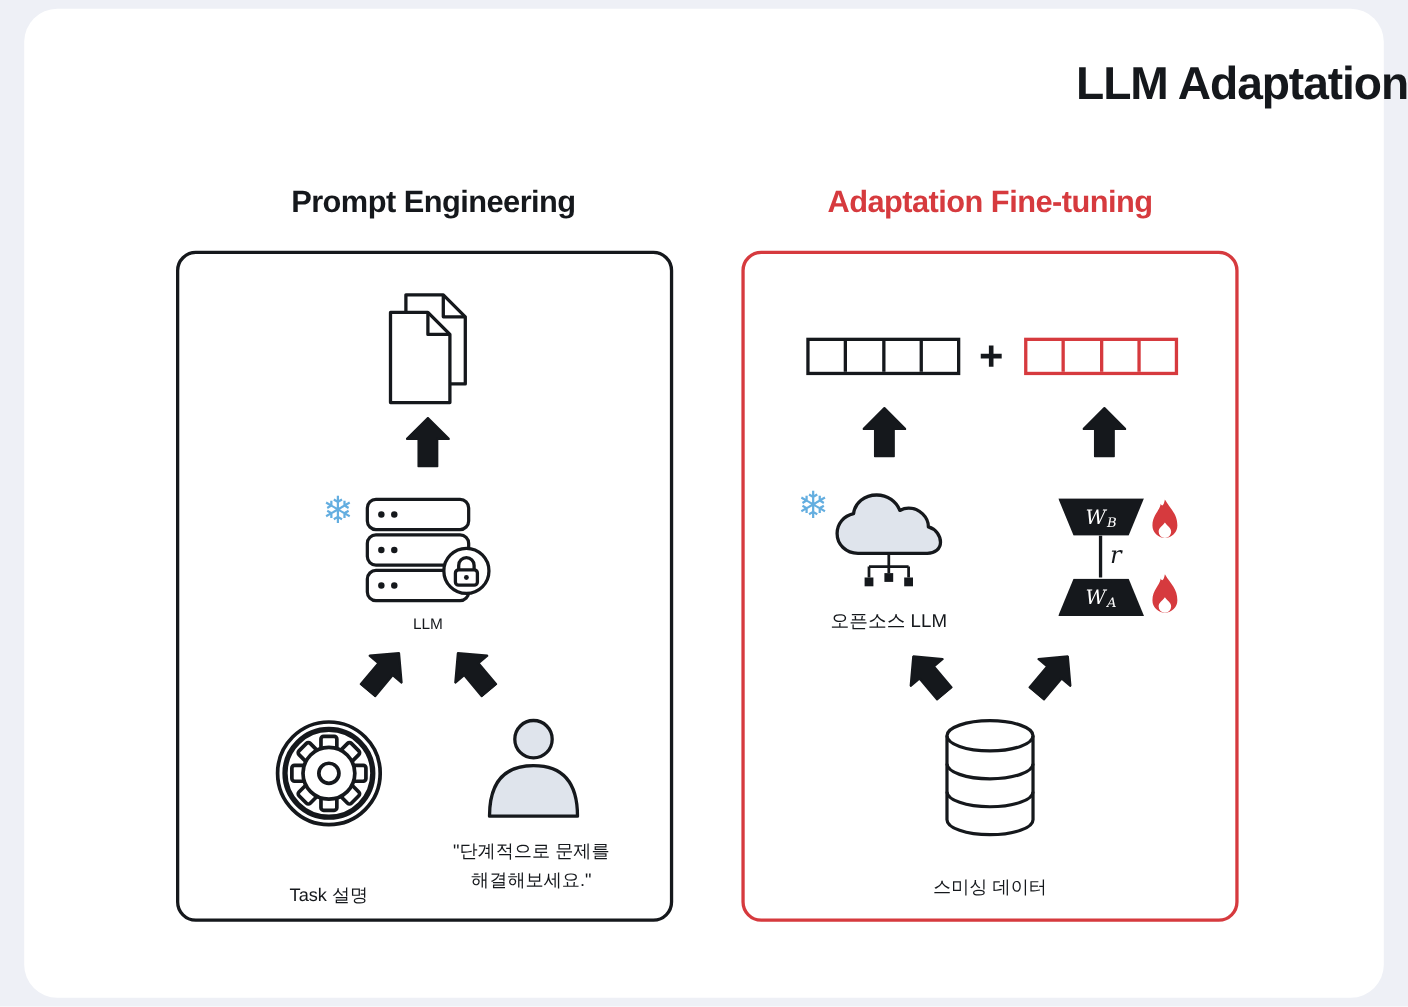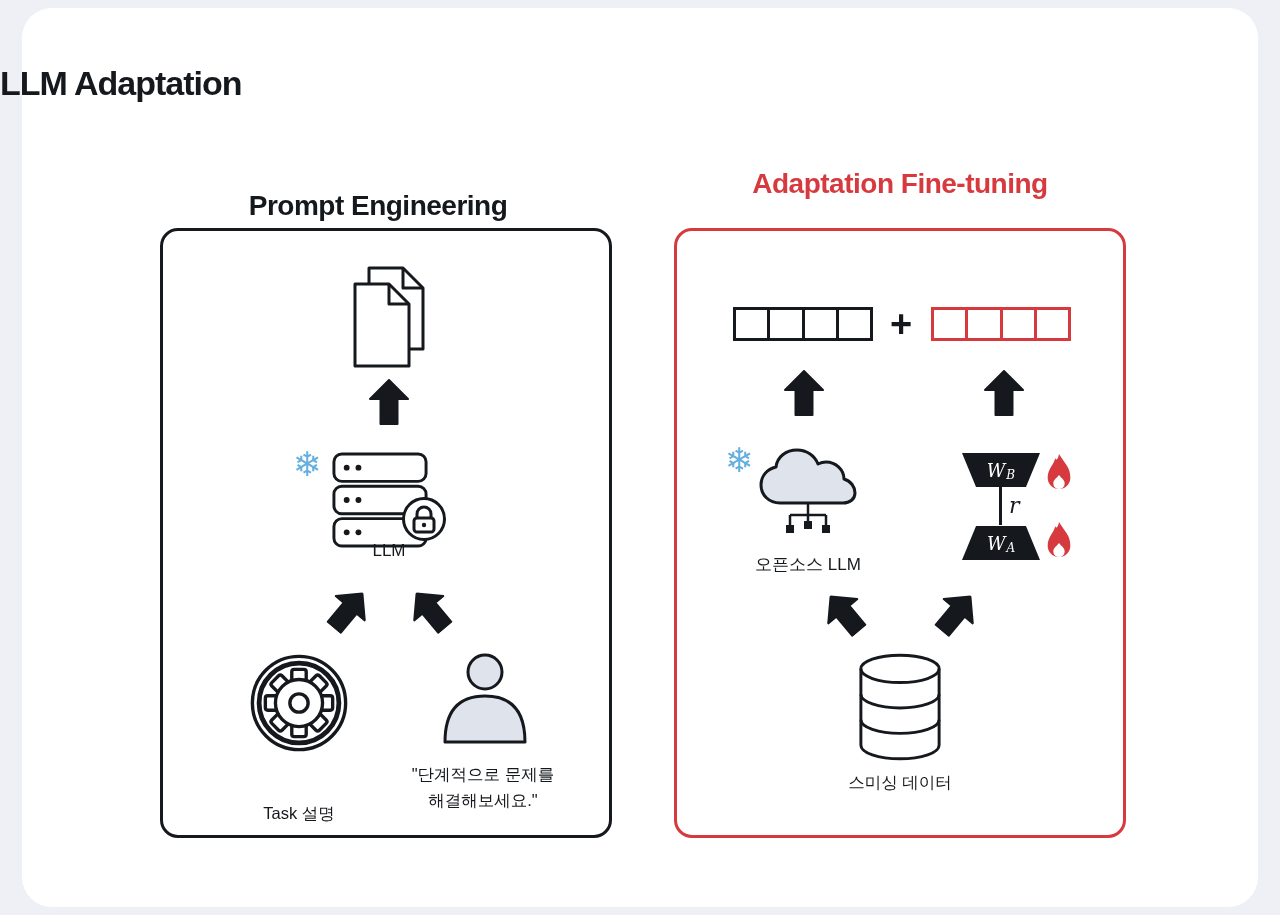--- a/index.html
+++ b/index.html
@@ -17,22 +17,22 @@
     color:var(--ink);
     position:relative;
     overflow:hidden;
   }
   .card{
     position:absolute;left:22px;top:8px;right:22px;bottom:8px;
     background:#fff;border-radius:30px;
   }
   .abs{position:absolute;}
   .title{
-    position:absolute;left:0;top:64px;width:100%;
-    text-align:left;font-size:34px;font-weight:bold;letter-spacing:-1px;
+    position:absolute;left:0;top:52px;width:100%;
+    text-align:right;font-size:42px;font-weight:bold;letter-spacing:-1px;
   }
   .panel-heading{
     position:absolute;top:168px;text-align:center;
     font-size:28px;font-weight:bold;letter-spacing:-0.5px;
   }
   .panel-box{
     position:absolute;top:228px;width:452px;height:610px;
     border:3.5px solid var(--ink);border-radius:18px;background:#fff;
   }
   .panel-box.red{border-color:var(--red);}
@@ -60,21 +60,21 @@
   .rank-r{font-family:"DejaVu Serif", serif;font-style:italic;font-size:22px;}
   .quote{line-height:26px;}
 </style>
 </head>
 <body>
 
 <div class="card"></div>
 
 <div class="title">LLM Adaptation</div>
 
-<div class="panel-heading" style="left:152px;width:452px;color:var(--ink);margin-top:22px;">Prompt Engineering</div>
+<div class="panel-heading" style="left:168px;width:452px;color:var(--ink);">Prompt Engineering</div>
 <div class="panel-heading" style="left:674px;width:452px;color:var(--red);">Adaptation Fine-tuning</div>
 
 <div class="panel-box" style="left:160px;">
 
   <div class="abs" style="left:180px;top:34px;">
     <svg width="92" height="104" viewBox="0 0 92 104">
       <path d="M26,3 H60 L80,23 V84 H26 Z" fill="#fff" stroke="#15181c" stroke-width="3" stroke-linejoin="round"></path>
       <path d="M60,3 V23 H80" fill="none" stroke="#15181c" stroke-width="3" stroke-linejoin="round"></path>
       <path d="M12,19 H46 L66,39 V101 H12 Z" fill="#fff" stroke="#15181c" stroke-width="3" stroke-linejoin="round"></path>
       <path d="M46,19 V39 H66" fill="none" stroke="#15181c" stroke-width="3" stroke-linejoin="round"></path>
@@ -105,21 +105,21 @@
 
   <div class="abs" style="left:238px;top:265px;">
     <svg width="46" height="46" viewBox="0 0 46 46">
       <circle cx="23" cy="23" r="20.5" fill="#fff" stroke="#15181c" stroke-width="3"></circle>
       <path d="M16,22 v-4 a7,7 0 0 1 14,0 v4" fill="none" stroke="#15181c" stroke-width="3"></path>
       <rect x="13" y="22" width="20" height="14" rx="3" fill="#fff" stroke="#15181c" stroke-width="3"></rect>
       <circle cx="23" cy="29" r="2.2" fill="#15181c"></circle>
     </svg>
   </div>
 
-  <div class="abs ctr label" style="left:0;top:310px;width:452px;font-size:17px;">LLM</div>
+  <div class="abs ctr label" style="left:0;top:328px;width:452px;font-size:14px;">LLM</div>
 
   <div class="abs" style="left:164px;top:356px;transform:rotate(40deg);">
     <svg width="40" height="46" viewBox="0 0 40 46">
       <polygon points="20,1 39,20 28.5,20 28.5,45 11.5,45 11.5,20 1,20" fill="#15181c" stroke="#15181c" stroke-width="2" stroke-linejoin="round"></polygon>
     </svg>
   </div>
   <div class="abs" style="left:249px;top:356px;transform:rotate(-40deg);">
     <svg width="40" height="46" viewBox="0 0 40 46">
       <polygon points="20,1 39,20 28.5,20 28.5,45 11.5,45 11.5,20 1,20" fill="#15181c" stroke="#15181c" stroke-width="2" stroke-linejoin="round"></polygon>
     </svg>
@@ -248,15 +248,15 @@
 
   <div class="abs" style="left:179px;top:421px;">
     <svg width="88" height="110" viewBox="0 0 90 112">
       <path d="M5,17 a40,14 0 0 1 80,0 V95 a40,14 0 0 1 -80,0 Z" fill="#fff" stroke="#15181c" stroke-width="3"></path>
       <path d="M5,17 a40,14 0 0 0 80,0" fill="none" stroke="#15181c" stroke-width="3"></path>
       <path d="M5,43 a40,14 0 0 0 80,0" fill="none" stroke="#15181c" stroke-width="3"></path>
       <path d="M5,69 a40,14 0 0 0 80,0" fill="none" stroke="#15181c" stroke-width="3"></path>
     </svg>
   </div>
 
-  <div class="abs ctr label" style="left:123px;top:541px;width:200px;">스미싱 데이터</div>
+  <div class="abs ctr label" style="left:123px;top:565px;width:200px;">스미싱 데이터</div>
 
 </div>
 
 </body></html>

